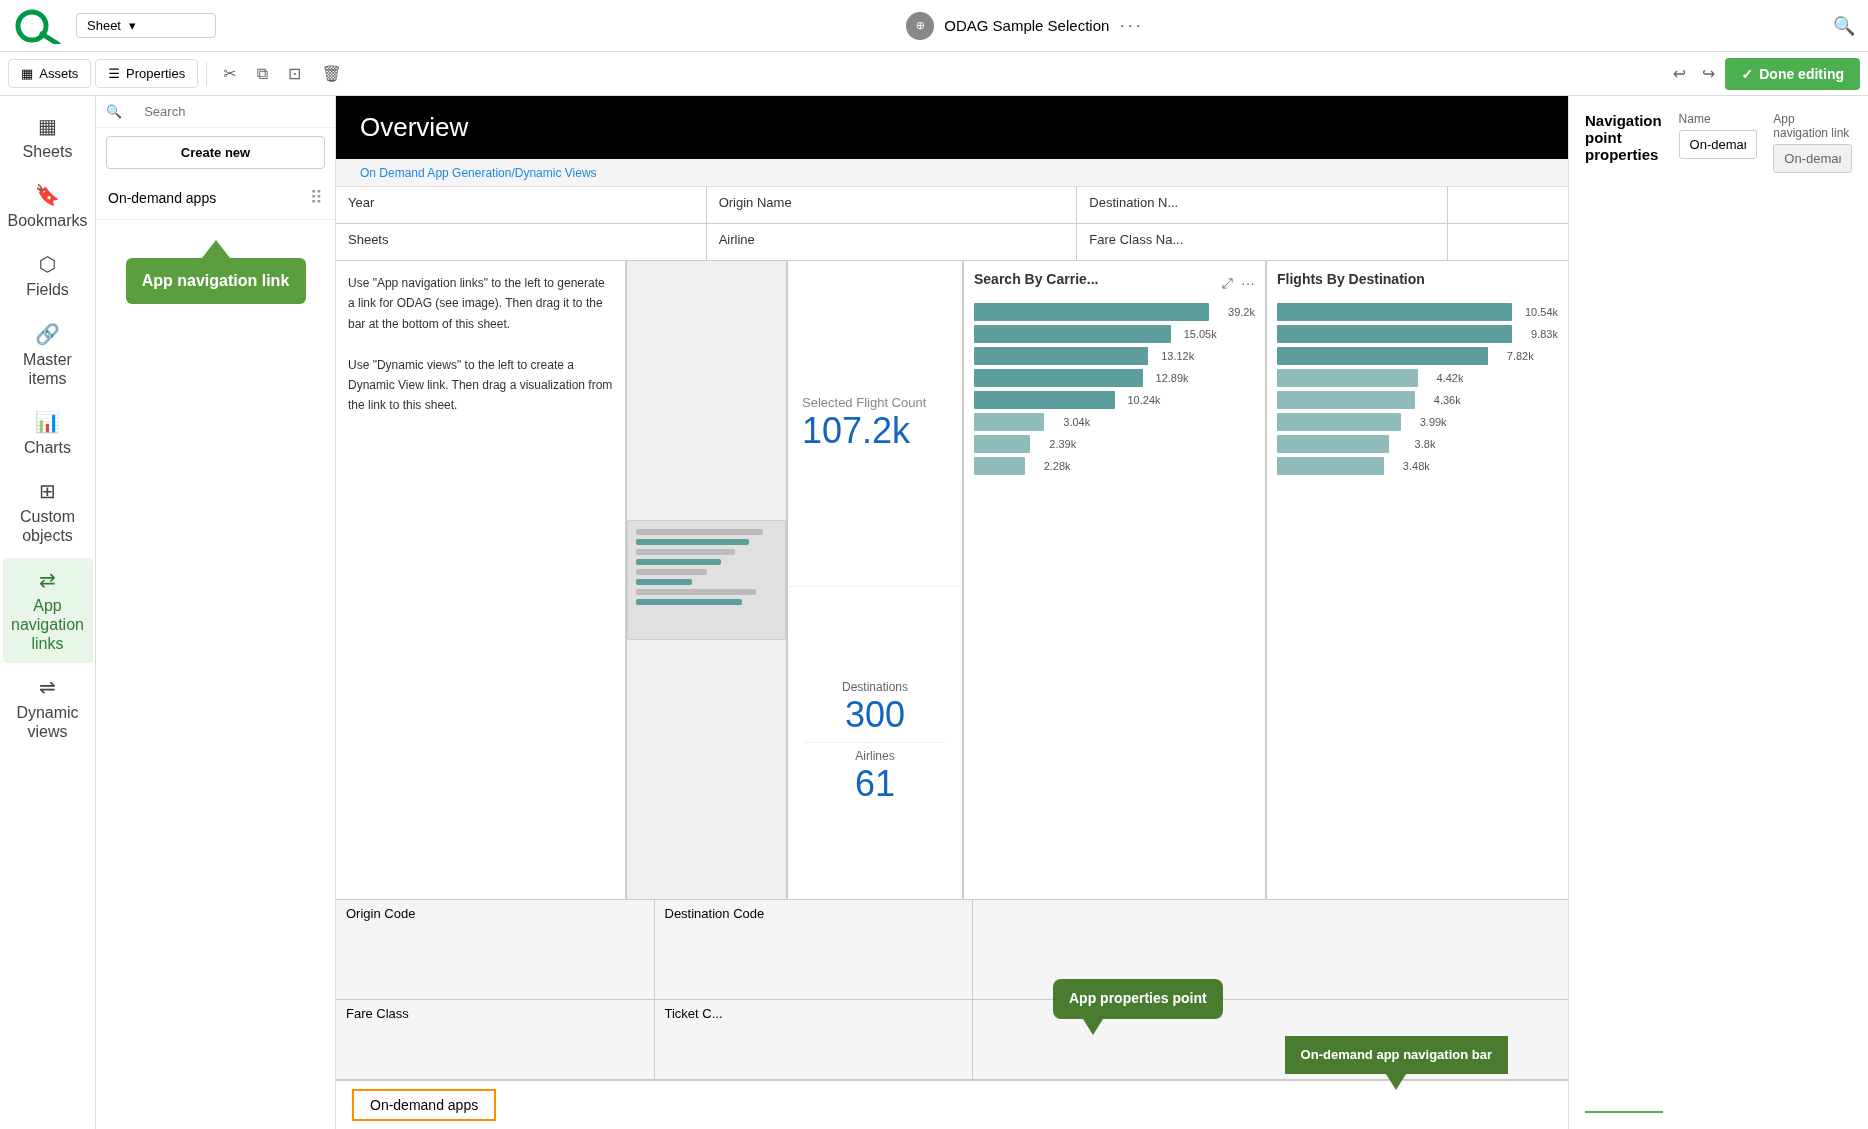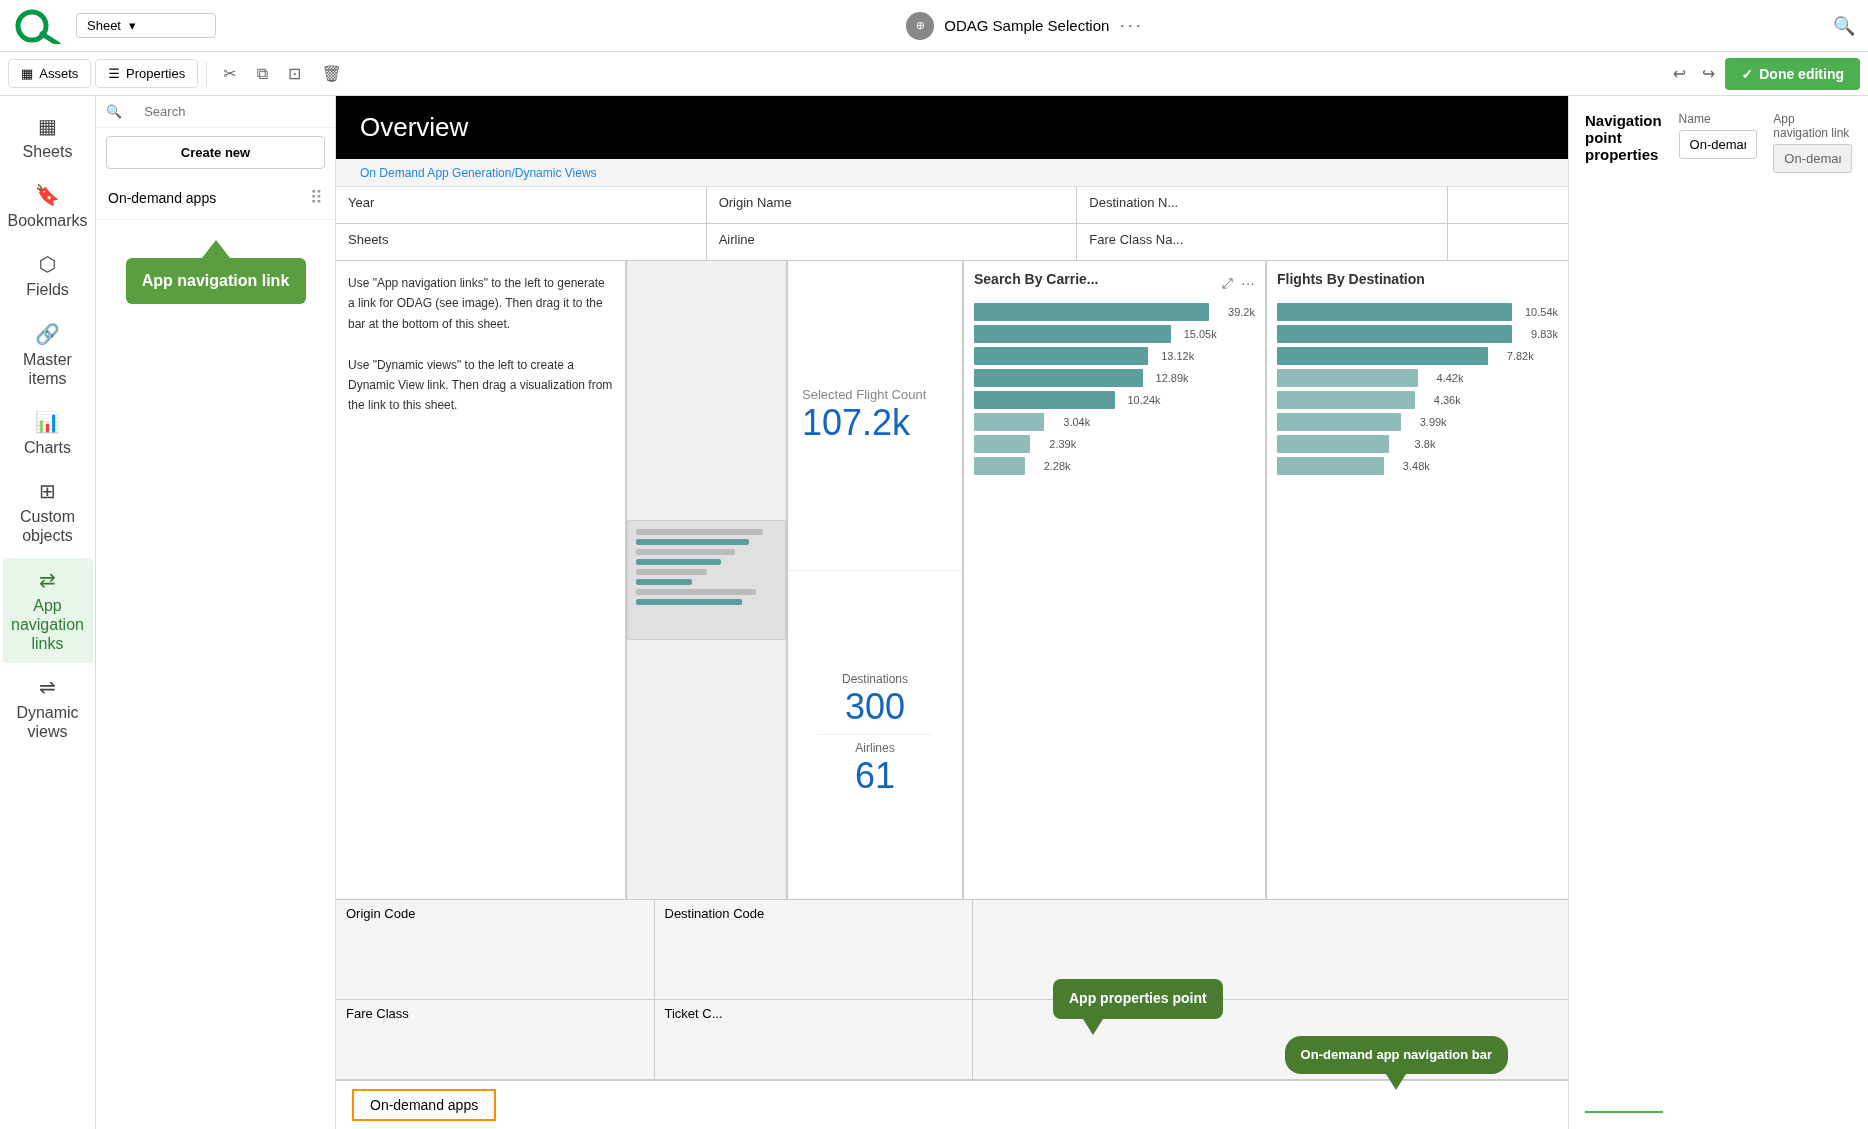--- a/index.html
+++ b/index.html
@@ -229,21 +229,21 @@
               <div class="thumb-line" style="width:85%; height:6px;"></div>
               <div class="thumb-line blue" style="width:75%; height:6px;"></div>
             </div>
           </div>
 
           <div style="width:175px; background:#fff; display:flex; flex-direction:column; border-right:1px solid #ccc;">
             <div style="flex:1; display:flex; flex-direction:column; align-items:flex-start; justify-content:center; padding:14px; border-bottom:1px solid #eee;">
               <div class="big-kpi-label">Selected Flight Count</div>
               <div class="big-kpi">107.2k</div>
             </div>
-            <div style="flex:1; display:flex; flex-direction:column; align-items:center; justify-content:center; padding:24px;">
+            <div style="flex:1; display:flex; flex-direction:column; align-items:center; justify-content:center; padding:8px;">
               <div class="kpi-label">Destinations</div>
               <div class="kpi-value" style="font-size:36px;">300</div>
               <div style="height:1px; width:90%; background:#eee; margin:6px 0;"></div>
               <div class="kpi-label">Airlines</div>
               <div class="kpi-value" style="font-size:36px;">61</div>
             </div>
           </div>
 
           <div style="flex:1; background:#fff; padding:10px; border-right:1px solid #ccc; overflow:hidden;">
             <div class="chart-header">
@@ -344,21 +344,21 @@
               <span>App properties point</span>
               
               <div style="position:absolute; bottom:-16px; left:30px; width:0; height:0; border-left:10px solid transparent; border-right:10px solid transparent; border-top:16px solid #4a7c30;"></div>
             </div>
           </div>
         </div>
 
         <div style="display:flex; align-items:center; background:#fff; border-top:2px solid #ccc; padding:8px 16px; min-height:48px; position:relative;">
           <div style="border:2px solid #ff8f00; padding:6px 16px; font-size:14px; font-weight:500; background:#fff; display:inline-block;">On-demand apps</div>
 
-          <div style="position:absolute; right:60px; bottom:55px; background:#4a7c30; color:#fff; border-radius:16px; padding:10px 16px; font-size:13px; font-weight:700; text-align:center; line-height:1.4; min-width:120px; z-index:30;">
+          <div style="position:absolute; right:60px; bottom:55px; background:#4a7c30; color:#fff; border-radius:0; padding:10px 16px; font-size:13px; font-weight:700; text-align:center; line-height:1.4; min-width:120px; z-index:30;">
             <span>On-demand app navigation bar</span>
             <div style="position:absolute; bottom:-16px; left:50%; transform:translateX(-50%); width:0; height:0; border-left:10px solid transparent; border-right:10px solid transparent; border-top:16px solid #4a7c30;"></div>
           </div>
         </div>
 
       </div>
     </div>
   </div>
 
   <div class="right-panel">

